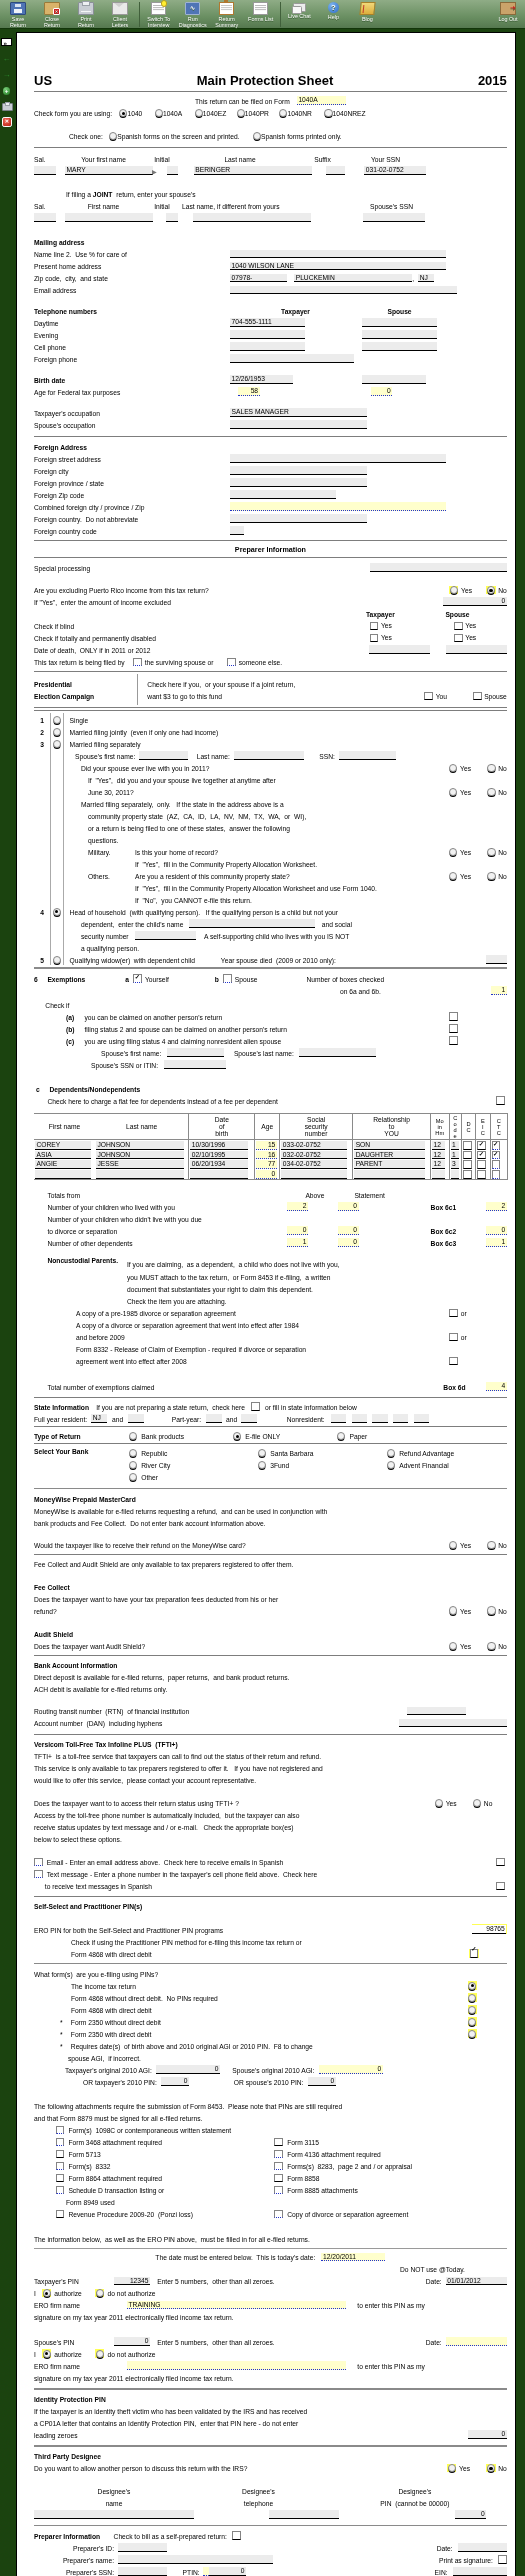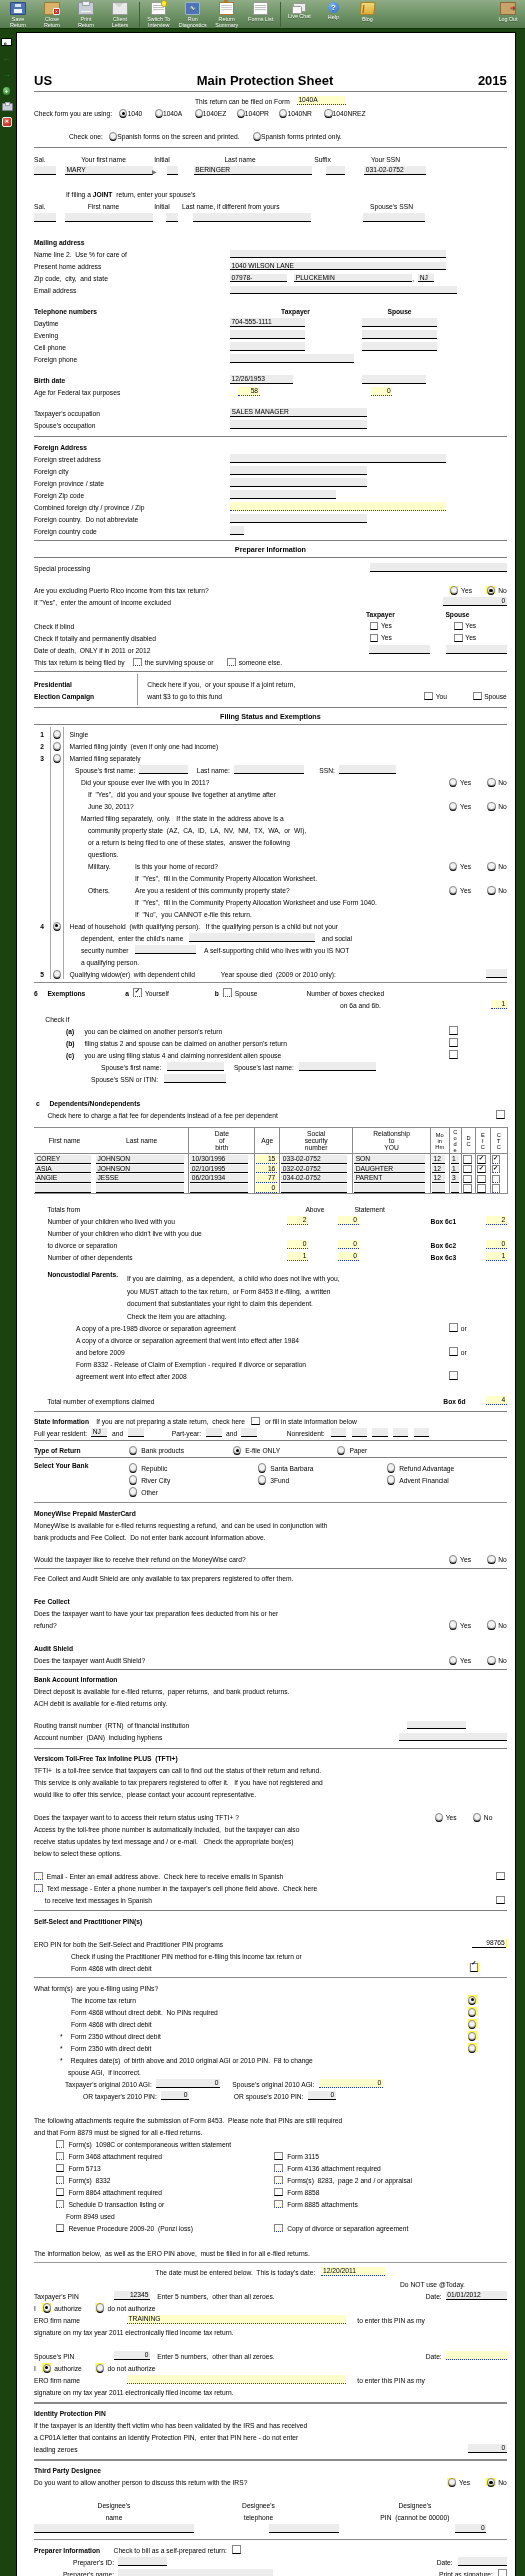--- a/index.html
+++ b/index.html
@@ -268,21 +268,20 @@
     </div>
     <div style="flex:1;padding:3.1px 0 3.1px 9.3px">
       <div class="ln"><span>Check here if you,  or your spouse if a joint return,</span></div>
       <div class="ln"><span>want $3 to go to this fund</span>
         <span class="yn"><span class="cb"></span><span>You</span><span style="width:20.6px"></span><span class="cb"></span><span>Spouse</span></span>
       </div>
     </div>
   </div>
   <div class="hr"></div>
 
-  <div class="ln ctr b" style="font-size:7.2px"><span>Filing Status and Exemptions</span></div>
   <div class="hr"></div>
   <div class="fsblk">
     <div class="ln"><span class="fsn">1</span><span class="fsr"><span class="rb"></span></span><span style="width:6.2px"></span><span>Single</span></div>
     <div class="ln"><span class="fsn">2</span><span class="fsr"><span class="rb"></span></span><span style="width:6.2px"></span><span>Married filing jointly  (even if only one had income)</span></div>
     <div class="ln"><span class="fsn">3</span><span class="fsr"><span class="rb"></span></span><span style="width:6.2px"></span><span>Married filing separately</span></div>
     <div class="ln" style="padding-left:41px"><span>Spouse's first name:</span><span style="width:4.1px"></span><span class="f" style="width:49px"></span><span style="width:8.2px"></span><span>Last name:</span><span style="width:4.1px"></span><span class="f" style="width:70px"></span><span style="width:15.5px"></span><span>SSN:</span><span style="width:4.1px"></span><span class="f" style="width:57px"></span></div>
     <div class="ln" style="padding-left:47px"><span>Did your spouse ever live with you in 2011?</span><span class="yn"><span class="rb"></span><span>Yes</span><span style="width:11.3px"></span><span class="rb"></span><span>No</span></span></div>
     <div class="ln" style="padding-left:54px"><span>If  "Yes",  did you and your spouse live together at anytime after</span></div>
     <div class="ln" style="padding-left:54px"><span>June 30, 2011?</span><span class="yn"><span class="rb"></span><span>Yes</span><span style="width:11.3px"></span><span class="rb"></span><span>No</span></span></div>
     <div class="ln" style="padding-left:47px"><span>Married filing separately,  only.   If the state in the address above is a</span></div>

